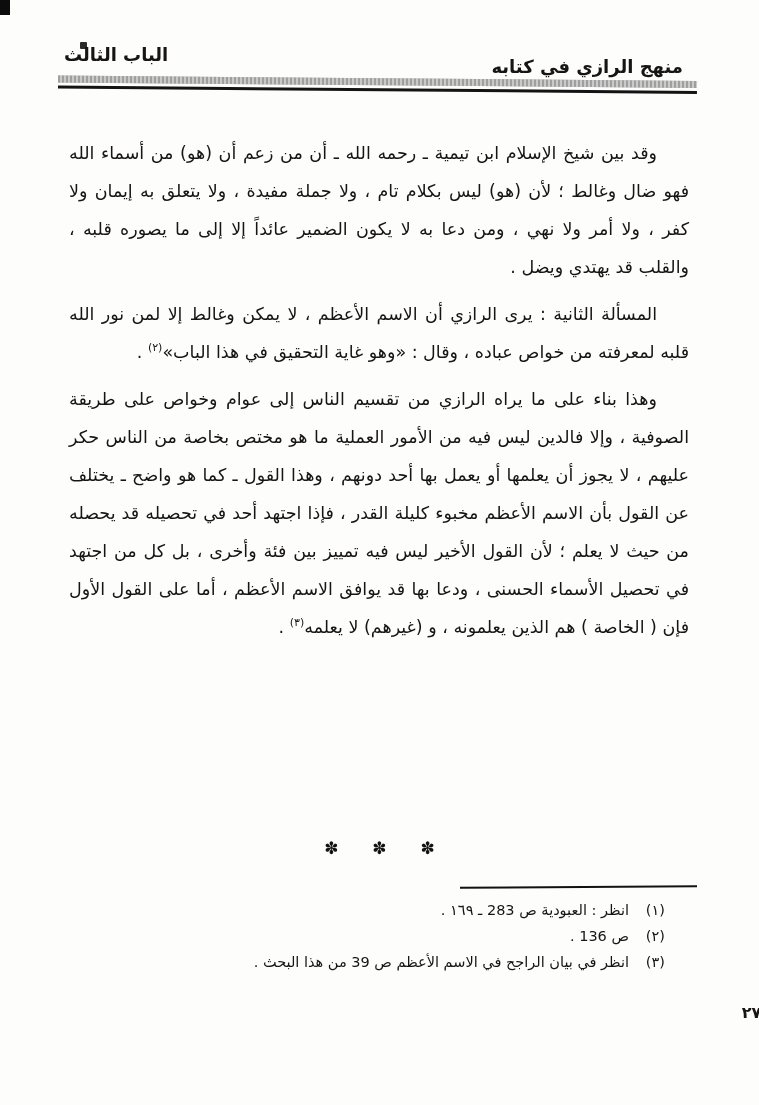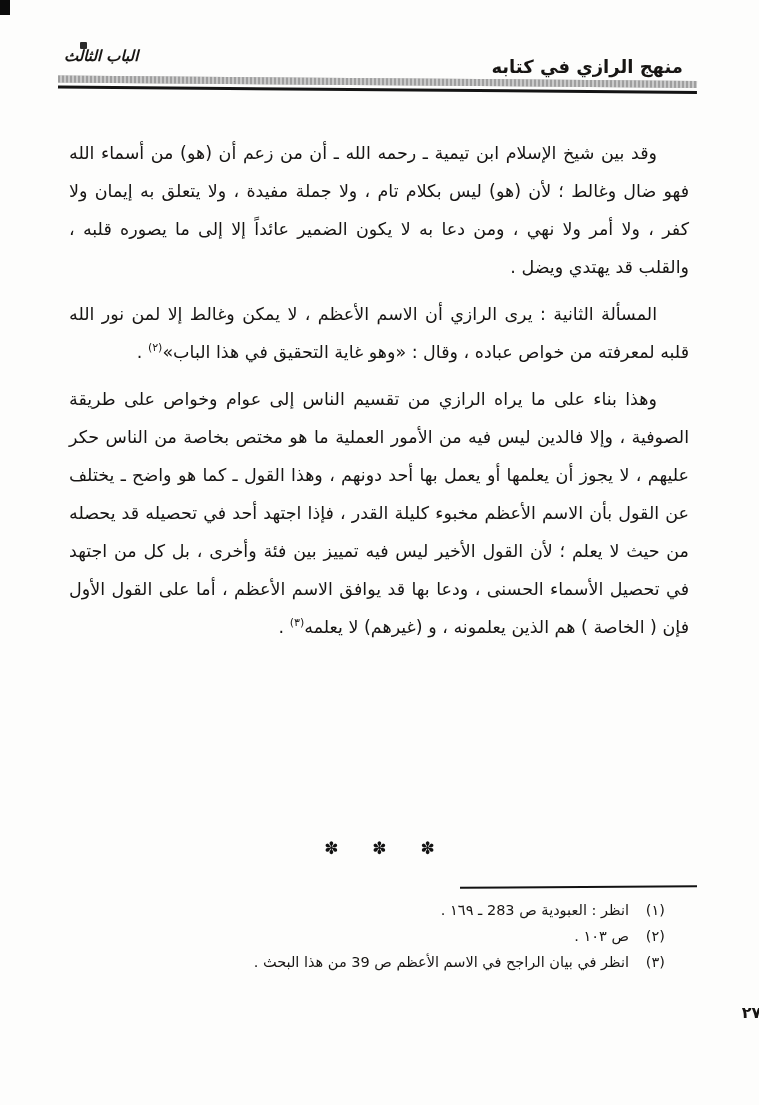--- a/index.html
+++ b/index.html
@@ -30,23 +30,22 @@
   }
   .header-titles {
     display: flex; justify-content: space-between; align-items: flex-end;
     padding: 0 14px 0 6px;
   }
   .book-title {
     font-size: 18px; font-weight: 700; letter-spacing: 0.5px;
     transform: translateY(6px);
   }
   .chapter-title {
-    font-size: 15px; font-weight: 700;
+    font-size: 18px; font-weight: 700;
     transform: translateY(-6px);
-    font-style: italic;
   }
   .header-rules { margin-top: 10px; transform: rotate(0.5deg); transform-origin: right center; }
   .rule-thick {
     height: 7px;
     background:
       repeating-linear-gradient(90deg, #8f8f8f 0 2px, #c2c2c2 2px 4px),
       #a5a5a5;
     opacity: 0.85;
   }
   .rule-thin { height: 2.5px; background: #141414; margin-top: 3px; }
@@ -119,21 +118,21 @@
 
   <div class="footnote-rule"></div>
 
   <div class="footnotes">
     <div class="footnote">
       <span class="footnote-marker">(١)</span>
       <span class="footnote-text">انظر : العبودية ص 283 ـ ١٦٩ .</span>
     </div>
     <div class="footnote">
       <span class="footnote-marker">(٢)</span>
-      <span class="footnote-text">ص ١٠٣ .</span>
+      <span class="footnote-text">ص 136 .</span>
     </div>
     <div class="footnote">
       <span class="footnote-marker">(٣)</span>
       <span class="footnote-text">انظر في بيان الراجح في الاسم الأعظم ص 39 من هذا البحث .</span>
     </div>
   </div>
 
   <div class="page-number">٢٧٦</div>
 
 </div>

